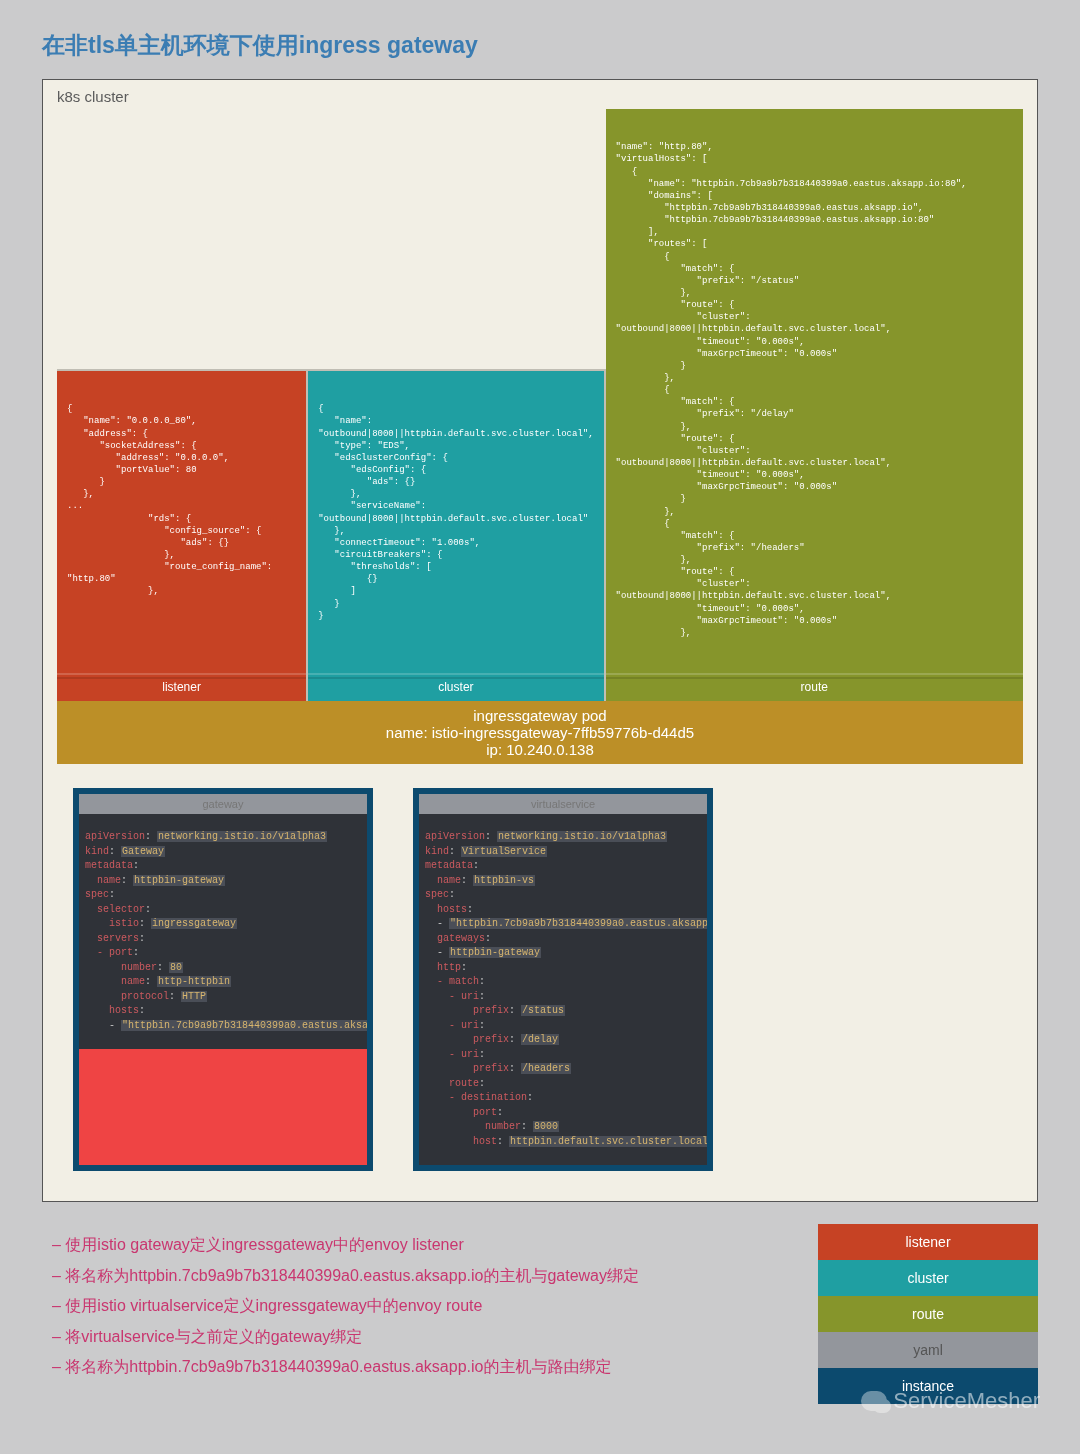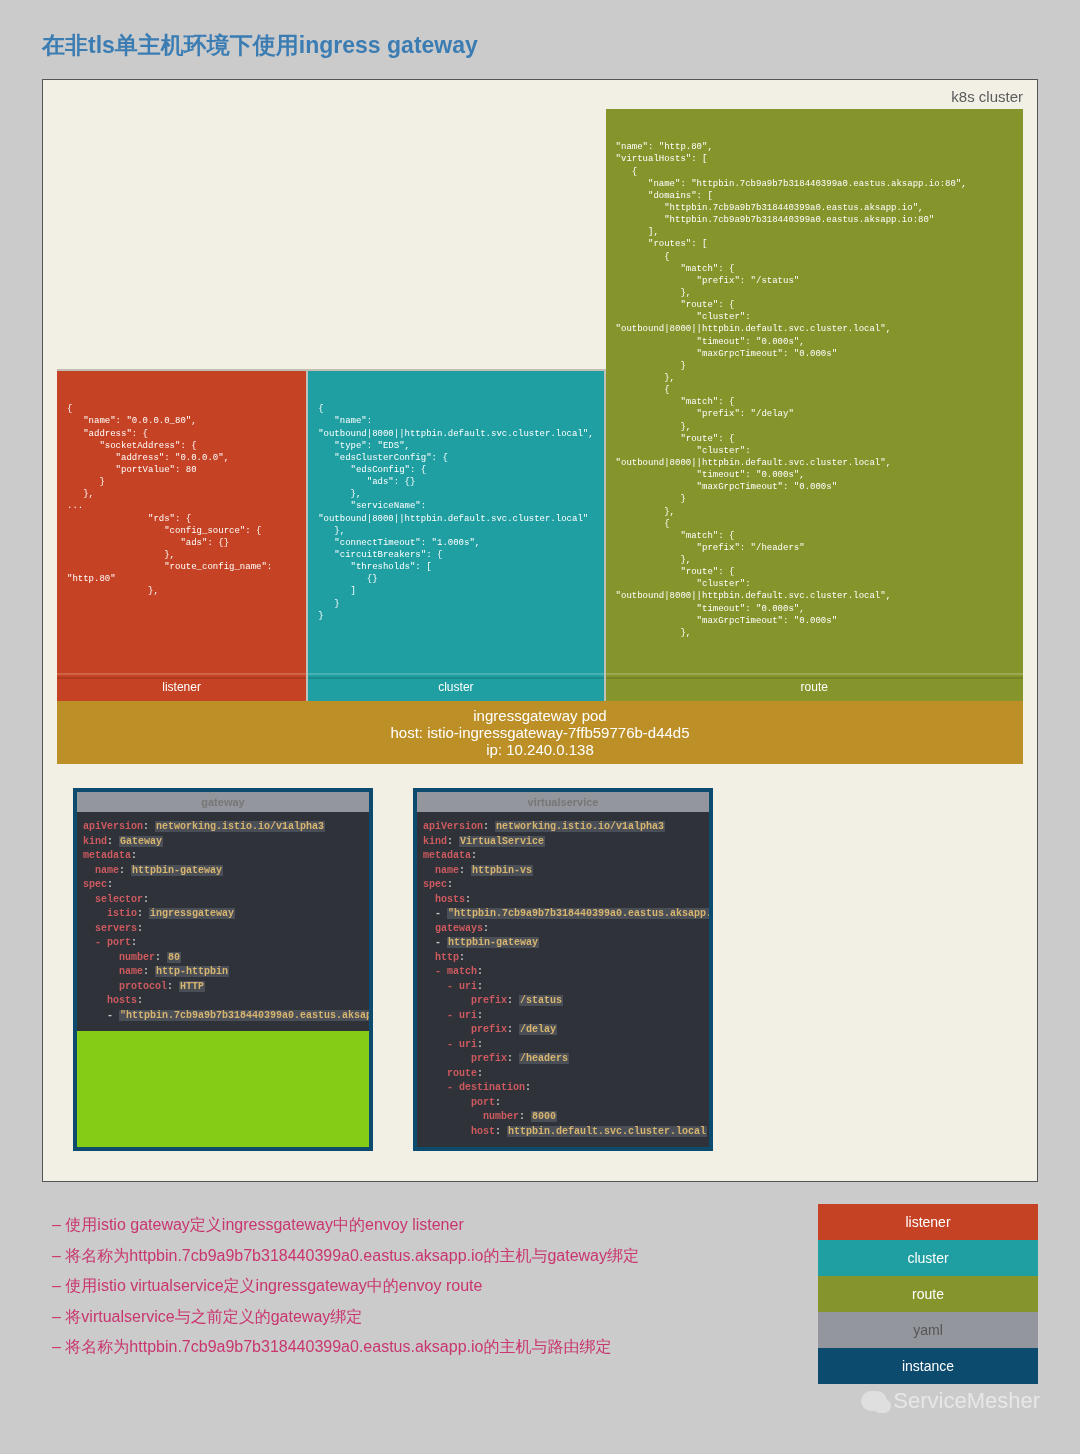--- a/index.html
+++ b/index.html
@@ -15,21 +15,21 @@
   font-weight: bold;
   margin: 0 0 18px 42px;
 }
 .cluster-box {
   background: #f2efe5;
   border: 1px solid #555;
   margin: 0 42px;
   padding: 8px 14px 30px 14px;
 }
 .cluster-title {
-  text-align: right;
+  text-align: left;
   color: #5b5b5b;
   font-size: 15px;
   margin-bottom: 4px;
 }
 .top-row {
   display: flex;
   align-items: stretch;
 }
 .panel {
   color: #fff;
@@ -71,39 +71,38 @@
   padding: 6px 0;
 }
 .yaml-row {
   margin-top: 24px;
   display: flex;
   gap: 40px;
   padding: 0 16px;
 }
 .yaml-box {
   width: 300px;
-  border: 4px solid #0c4a6e;
-  background: #84cc16;
-  font-weight: bold;
+  border: 6px solid #0c4a6e;
+  background: #ef4444;
 }
 .yaml-box.vs { width: 300px; }
 .yaml-box-title {
   text-align: center;
   color: #777;
   font-size: 11px;
   padding: 4px 0;
   background: #93969c;
 }
 .yaml-code {
   background: #2f3238;
   color: #c8c8c8;
   font-family: "Courier New", monospace;
   font-size: 10px;
   line-height: 1.45;
-  padding: 8px 6px;
+  padding: 16px 6px;
   white-space: pre;
   overflow: hidden;
 }
 .yaml-code .key { color: #cc5a5f; }
 .yaml-code .val { background: #4a4e57; color: #d7b56e; padding: 0 1px; }
 .bottom-row {
   display: flex;
   margin: 22px 42px 0 42px;
   gap: 20px;
 }
@@ -242,21 +241,21 @@
                "cluster": "outbound|8000||httpbin.default.svc.cluster.local",
                "timeout": "0.000s",
                "maxGrpcTimeout": "0.000s"
             },</div>
       <div class="label">route</div>
     </div>
   </div>
 
   <div class="instance-bar">
     <div>ingressgateway pod</div>
-    <div>host: istio-ingressgateway-7ffb59776b-d44d5</div>
+    <div>name: istio-ingressgateway-7ffb59776b-d44d5</div>
     <div>ip: 10.240.0.138</div>
   </div>
 
   <div class="yaml-row">
     <div class="yaml-box">
       <div class="yaml-box-title">gateway</div>
       <div class="yaml-code" id="gateway-code"><span class="key">apiVersion</span>: <span class="val">networking.istio.io/v1alpha3</span><br><span class="key">kind</span>: <span class="val">Gateway</span><br><span class="key">metadata</span>:<br><span class="key">  name</span>: <span class="val">httpbin-gateway</span><br><span class="key">spec</span>:<br><span class="key">  selector</span>:<br><span class="key">    istio</span>: <span class="val">ingressgateway</span><br><span class="key">  servers</span>:<br><span class="key">  - port</span>:<br><span class="key">      number</span>: <span class="val">80</span><br><span class="key">      name</span>: <span class="val">http-httpbin</span><br><span class="key">      protocol</span>: <span class="val">HTTP</span><br><span class="key">    hosts</span>:<br>    - <span class="val">"httpbin.7cb9a9b7b318440399a0.eastus.aksapp.io"</span><br></div>
     </div>
     <div class="yaml-box vs">
       <div class="yaml-box-title">virtualservice</div>

